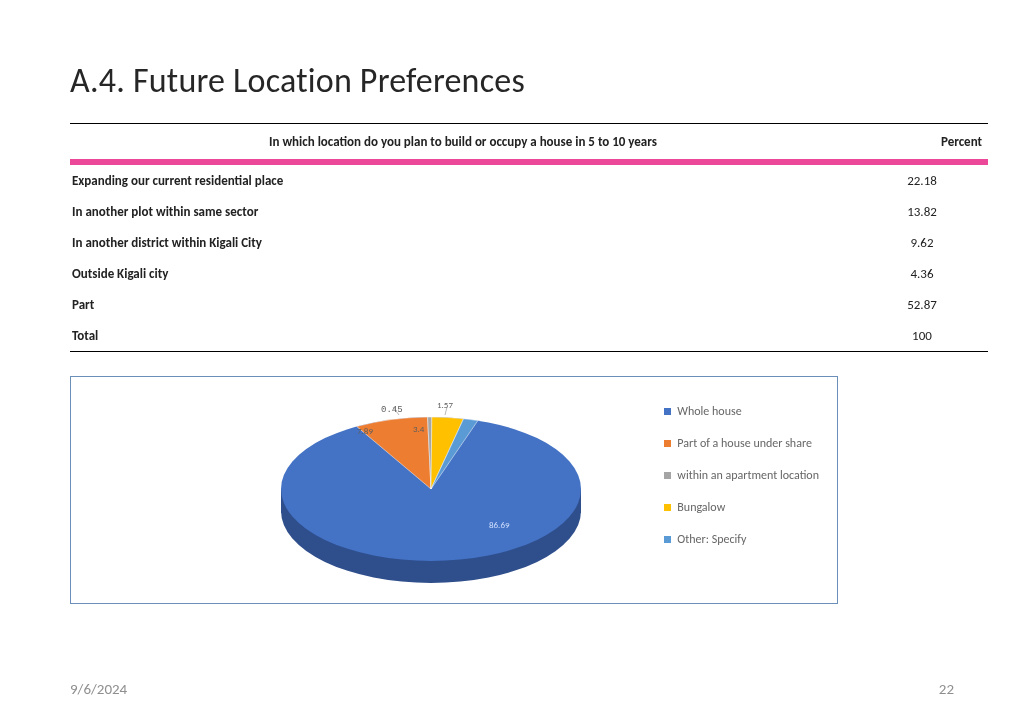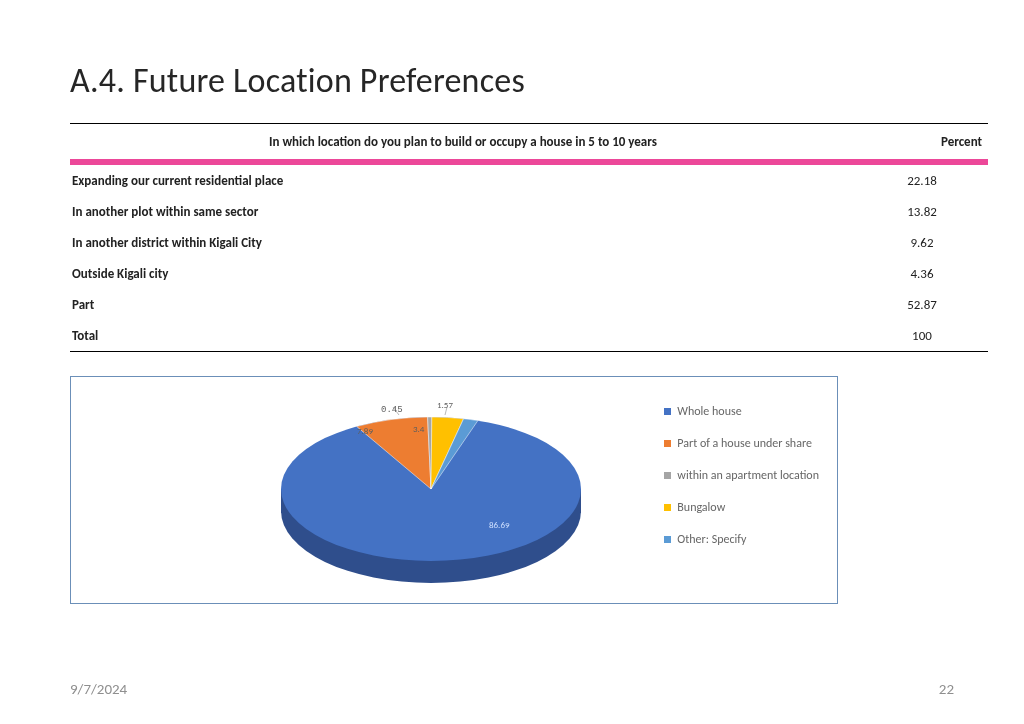--- a/index.html
+++ b/index.html
@@ -199,17 +199,17 @@
         <span>Bungalow</span>
       </div>
       <div class="legend-item">
         <span class="legend-swatch" style="background:#5b9bd5"></span>
         <span>Other: Specify</span>
       </div>
     </div>
   </div>
 
   <div class="footer">
-    <span>9/7/2024</span>
+    <span>9/6/2024</span>
     <span>22</span>
   </div>
 
 </div>
 
 </body></html>

